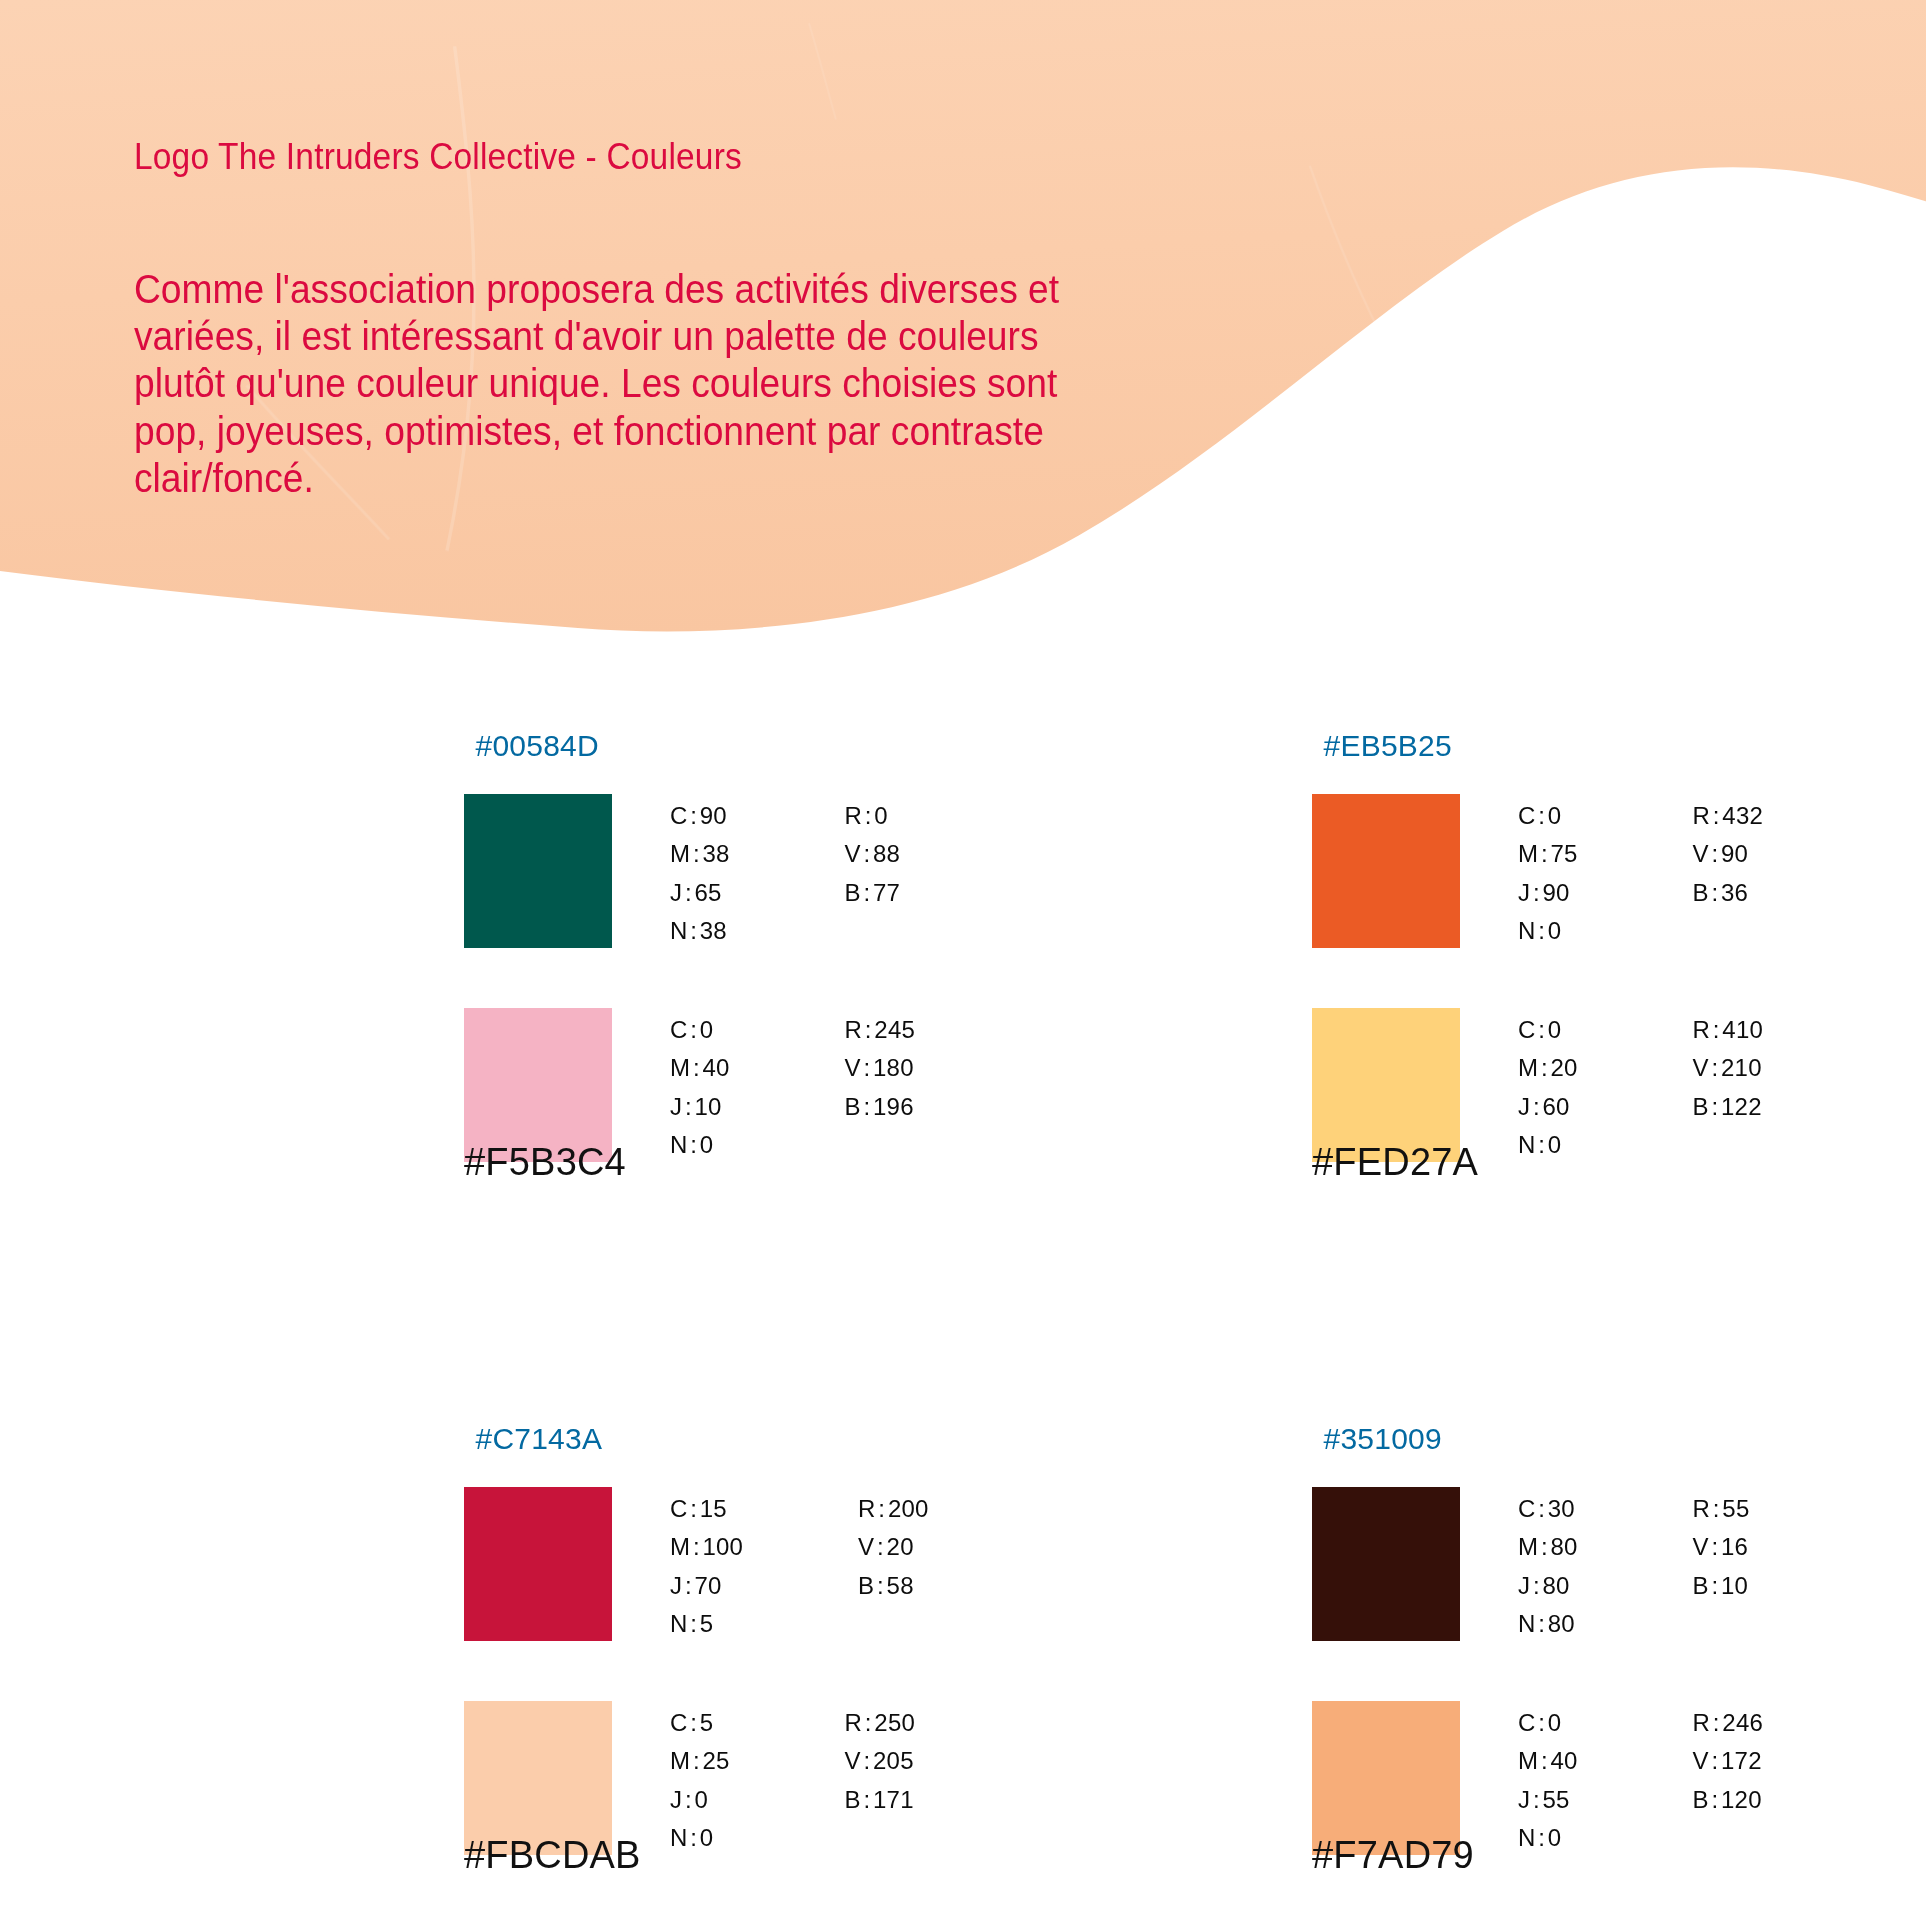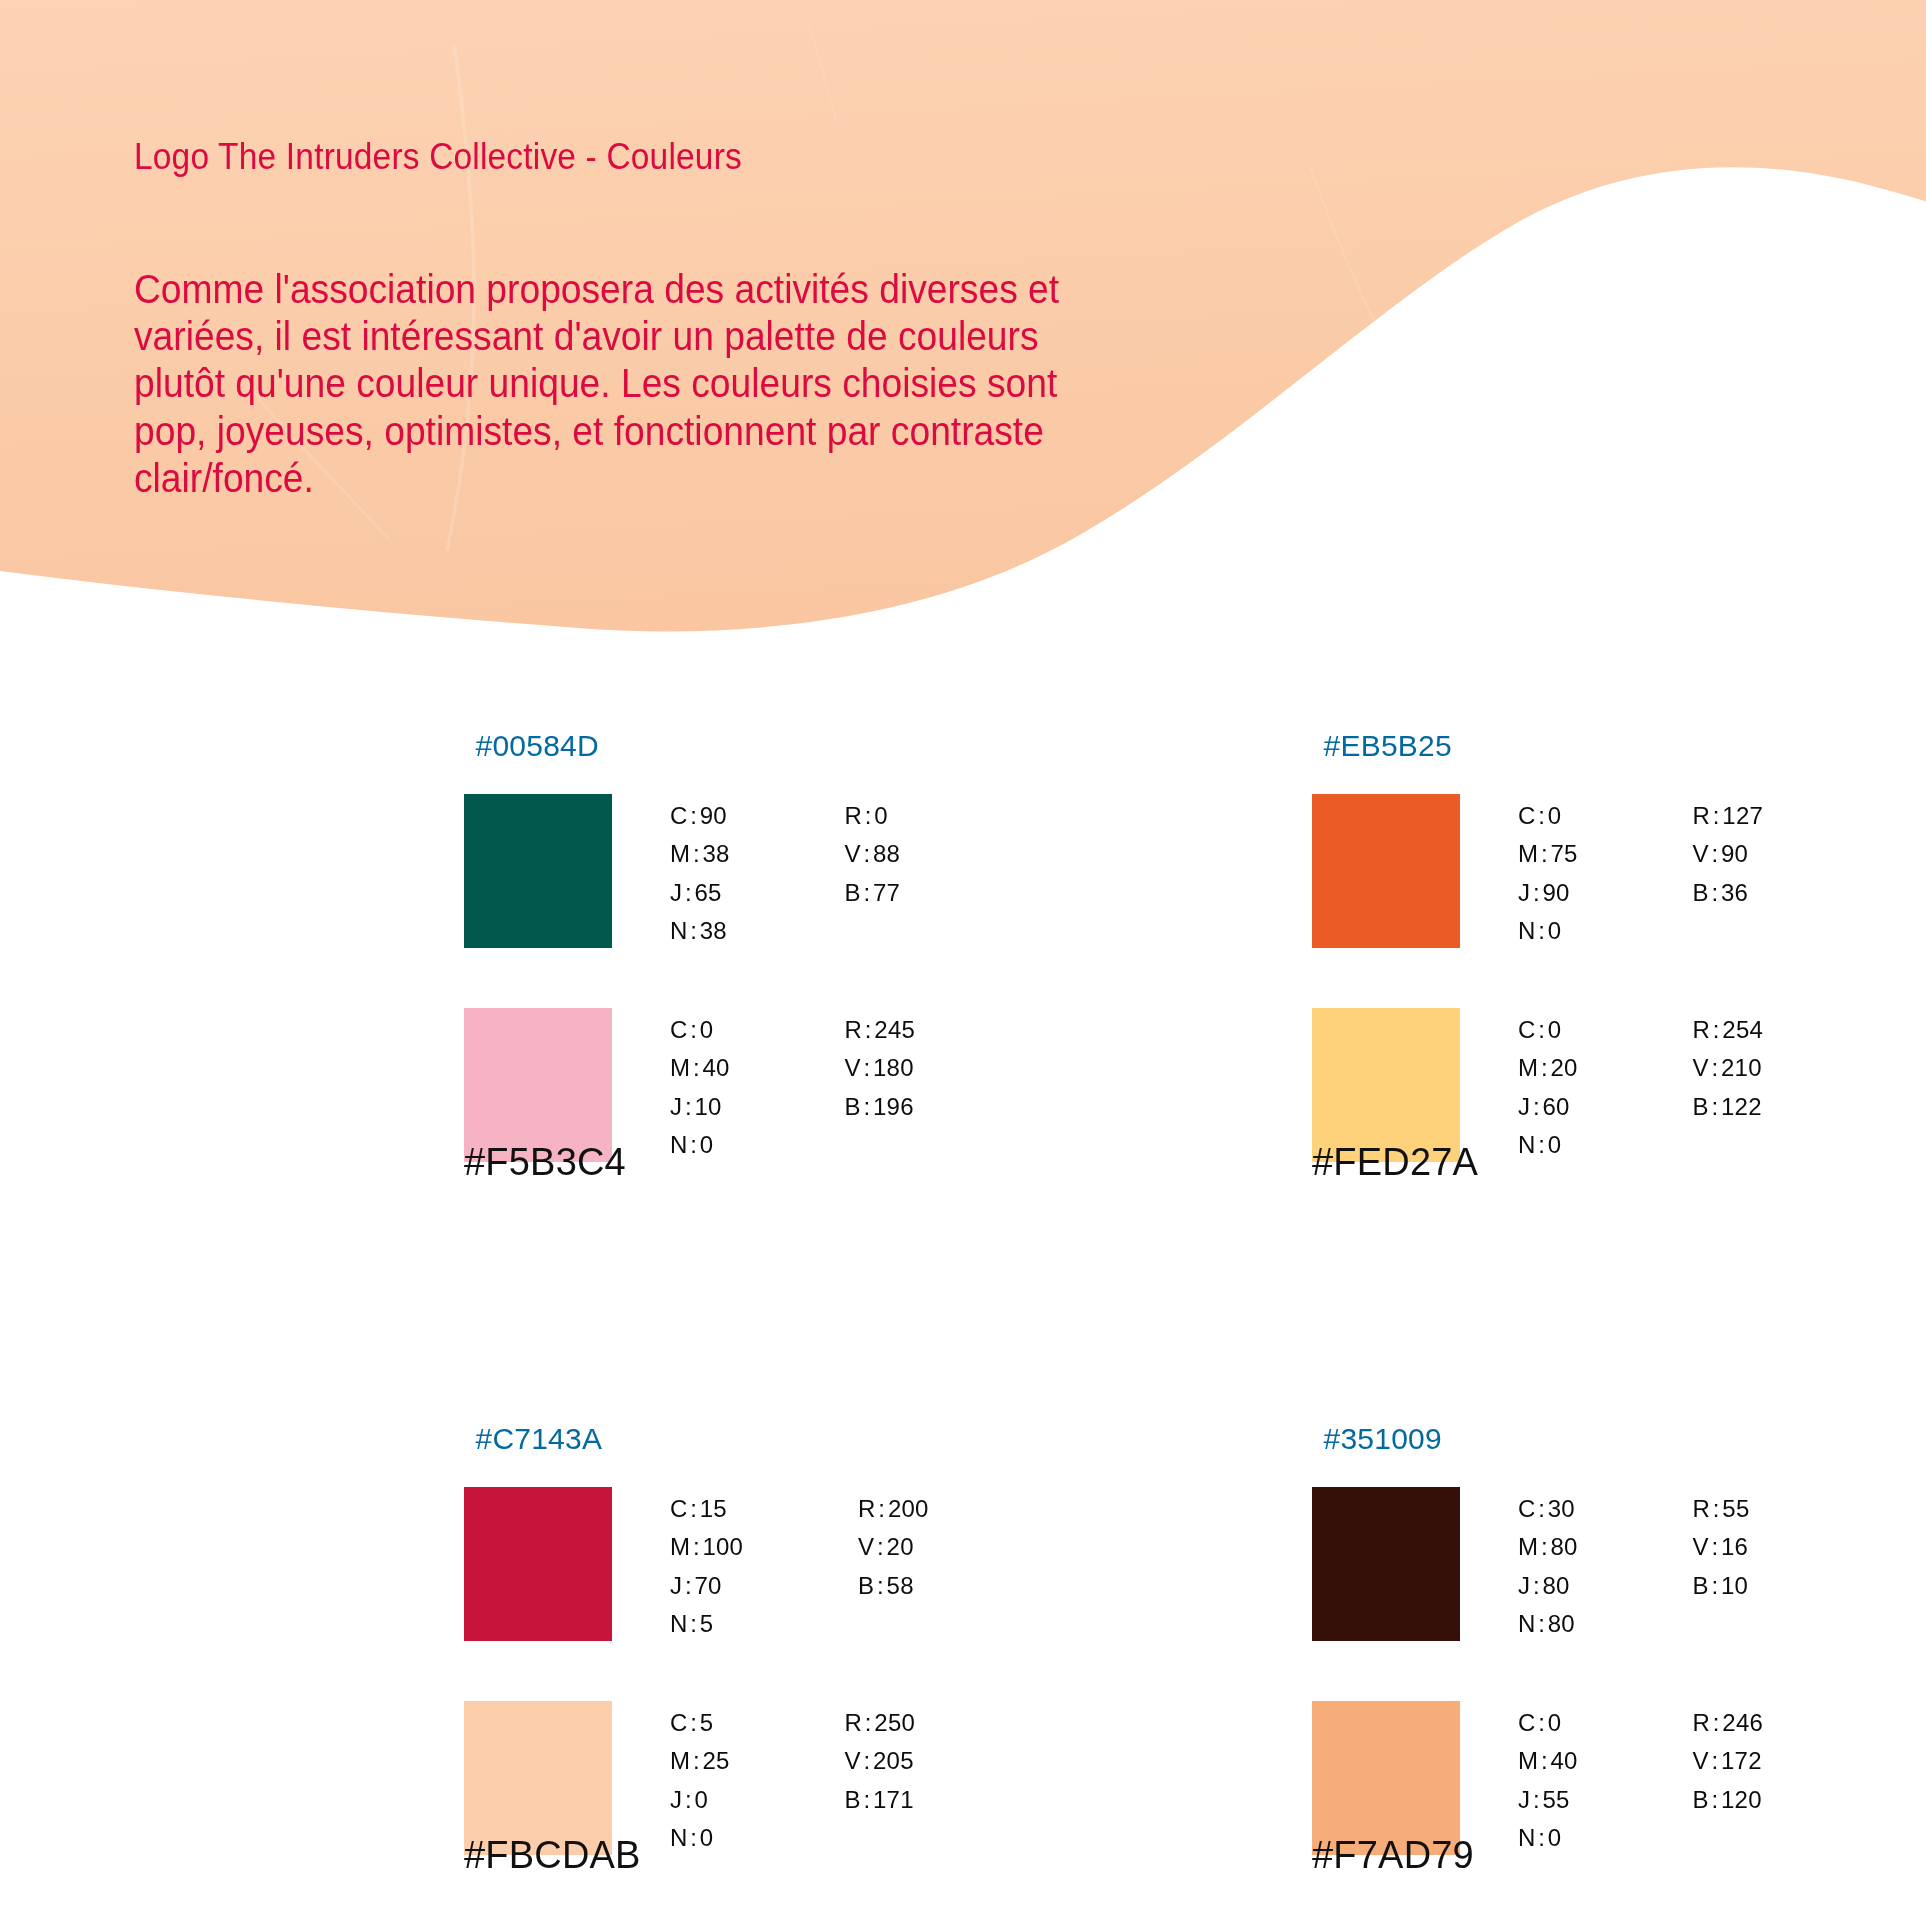--- a/index.html
+++ b/index.html
@@ -178,37 +178,37 @@
         <div class="shade dark">
           <div class="swatch" style="background: rgb(235, 91, 37);"></div>
           <div class="values">
             <div class="valcol">
               <div class="valrow"><span class="k">C</span><span class="sep">:</span><span class="v">0</span></div>
               <div class="valrow"><span class="k">M</span><span class="sep">:</span><span class="v">75</span></div>
               <div class="valrow"><span class="k">J</span><span class="sep">:</span><span class="v">90</span></div>
               <div class="valrow"><span class="k">N</span><span class="sep">:</span><span class="v">0</span></div>
             </div>
             <div class="valcol">
-              <div class="valrow"><span class="k">R</span><span class="sep">:</span><span class="v">127</span></div>
+              <div class="valrow"><span class="k">R</span><span class="sep">:</span><span class="v">432</span></div>
               <div class="valrow"><span class="k">V</span><span class="sep">:</span><span class="v">90</span></div>
               <div class="valrow"><span class="k">B</span><span class="sep">:</span><span class="v">36</span></div>
             </div>
           </div>
         </div>
         <div class="shade light">
           <div class="swatch" style="background: rgb(254, 210, 122);"></div>
           <div class="values">
             <div class="valcol">
               <div class="valrow"><span class="k">C</span><span class="sep">:</span><span class="v">0</span></div>
               <div class="valrow"><span class="k">M</span><span class="sep">:</span><span class="v">20</span></div>
               <div class="valrow"><span class="k">J</span><span class="sep">:</span><span class="v">60</span></div>
               <div class="valrow"><span class="k">N</span><span class="sep">:</span><span class="v">0</span></div>
             </div>
             <div class="valcol">
-              <div class="valrow"><span class="k">R</span><span class="sep">:</span><span class="v">254</span></div>
+              <div class="valrow"><span class="k">R</span><span class="sep">:</span><span class="v">410</span></div>
               <div class="valrow"><span class="k">V</span><span class="sep">:</span><span class="v">210</span></div>
               <div class="valrow"><span class="k">B</span><span class="sep">:</span><span class="v">122</span></div>
             </div>
           </div>
         </div>
         <div class="hex-bottom">#FED27A</div>
       </div>
       <div class="color-group col2"></div>
     </div>
     <div class="palette-row">

